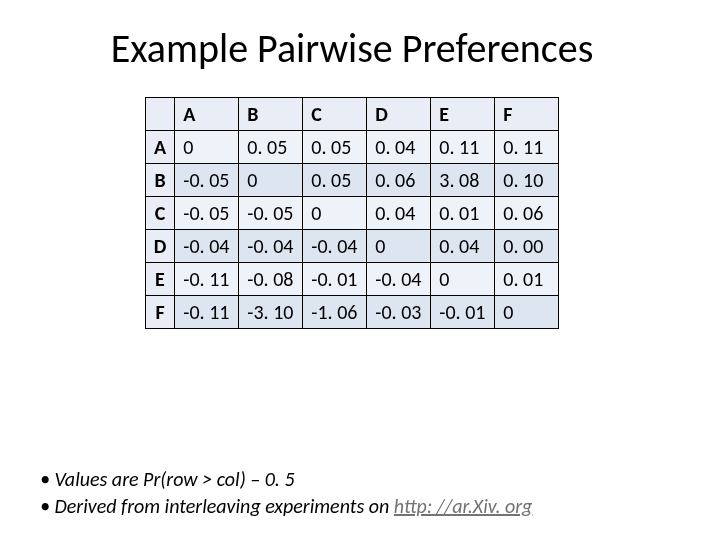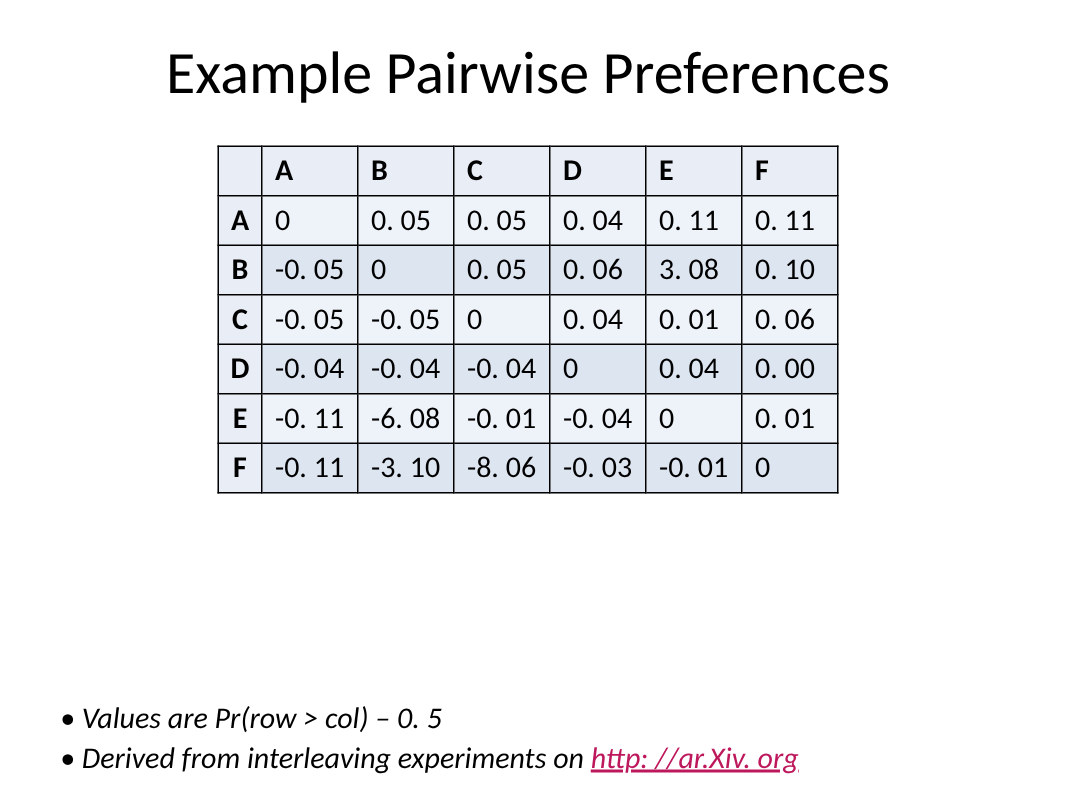--- a/index.html
+++ b/index.html
@@ -71,21 +71,21 @@
   .notes {
     margin-top: auto;
     font-size: 20px;
     line-height: 1.35;
     font-style: italic;
   }
   .notes .line::before {
     content: "• ";
   }
   .notes a {
-    color: #be185d;
+    color: #737373;
     text-decoration: underline;
   }
 </style>
 </head>
 <body>
 
 <div class="slide">
   <h1 class="title">Example Pairwise Preferences</h1>
 
   <div class="table-wrap">
@@ -134,31 +134,31 @@
           <td>-0. 04</td>
           <td>-0. 04</td>
           <td>-0. 04</td>
           <td>0</td>
           <td>0. 04</td>
           <td>0. 00</td>
         </tr>
         <tr>
           <th class="rowlbl">E</th>
           <td>-0. 11</td>
-          <td>-6. 08</td>
+          <td>-0. 08</td>
           <td>-0. 01</td>
           <td>-0. 04</td>
           <td>0</td>
           <td>0. 01</td>
         </tr>
         <tr>
           <th class="rowlbl">F</th>
           <td>-0. 11</td>
           <td>-3. 10</td>
-          <td>-8. 06</td>
+          <td>-1. 06</td>
           <td>-0. 03</td>
           <td>-0. 01</td>
           <td>0</td>
         </tr>
       </tbody>
     </table>
   </div>
 
   <div class="notes">
     <div class="line"><span>Values are Pr(row &gt; col) – 0. 5</span></div>

